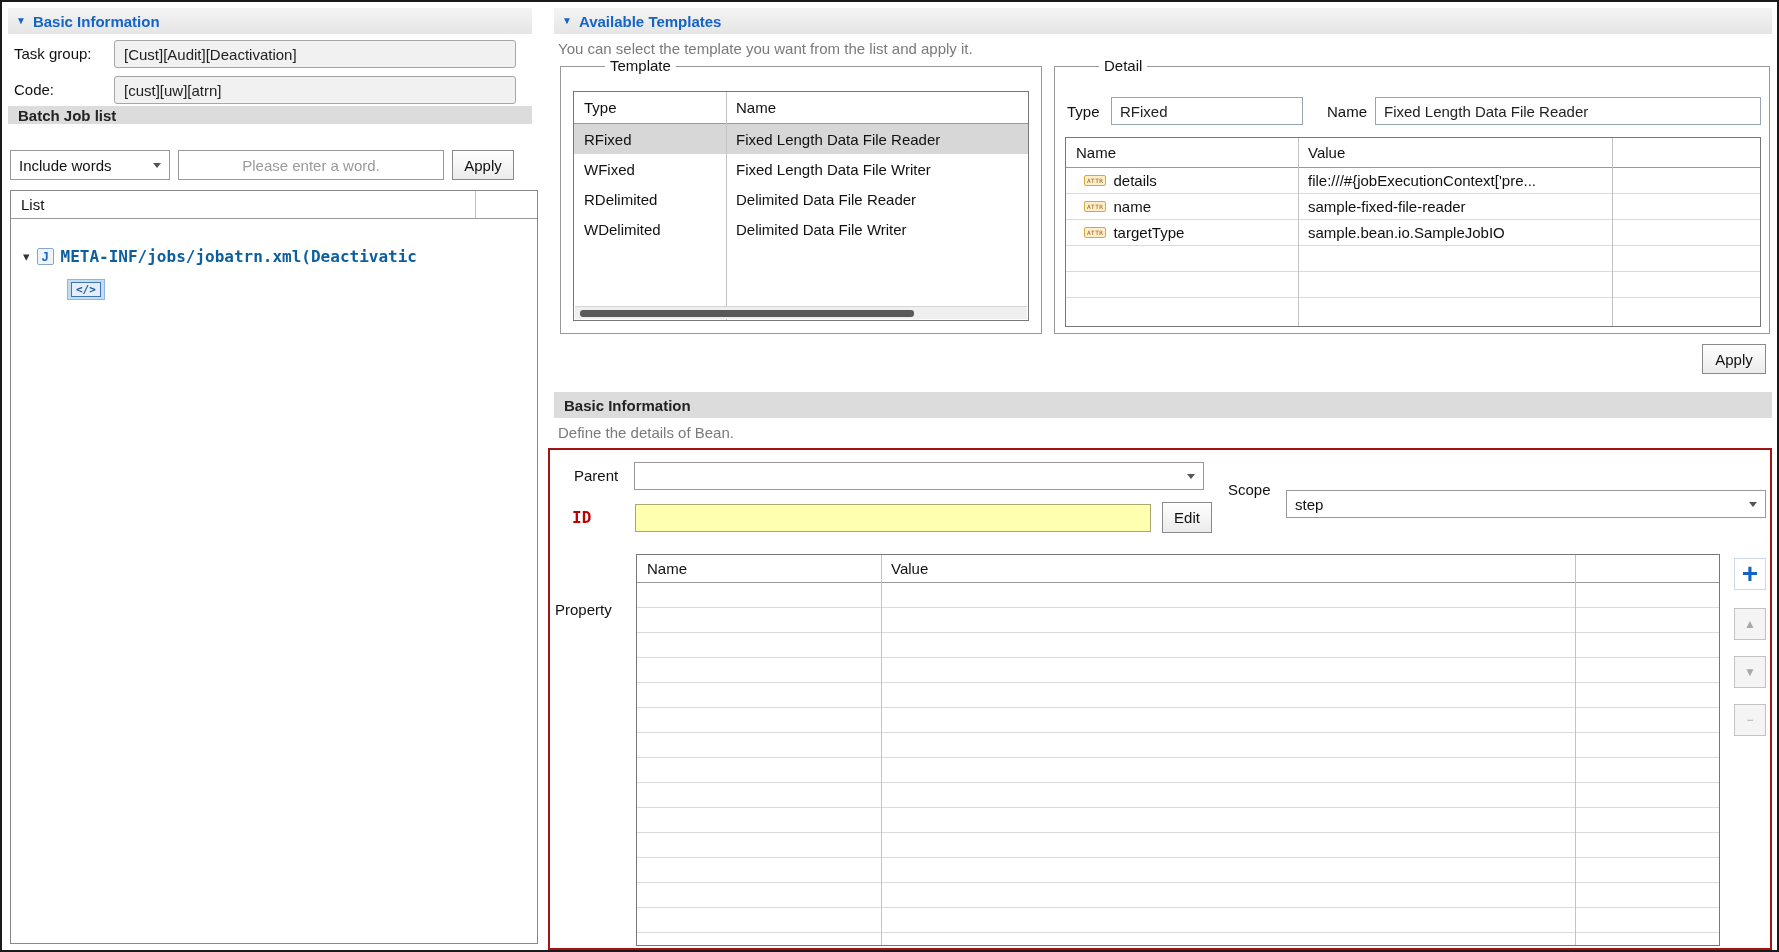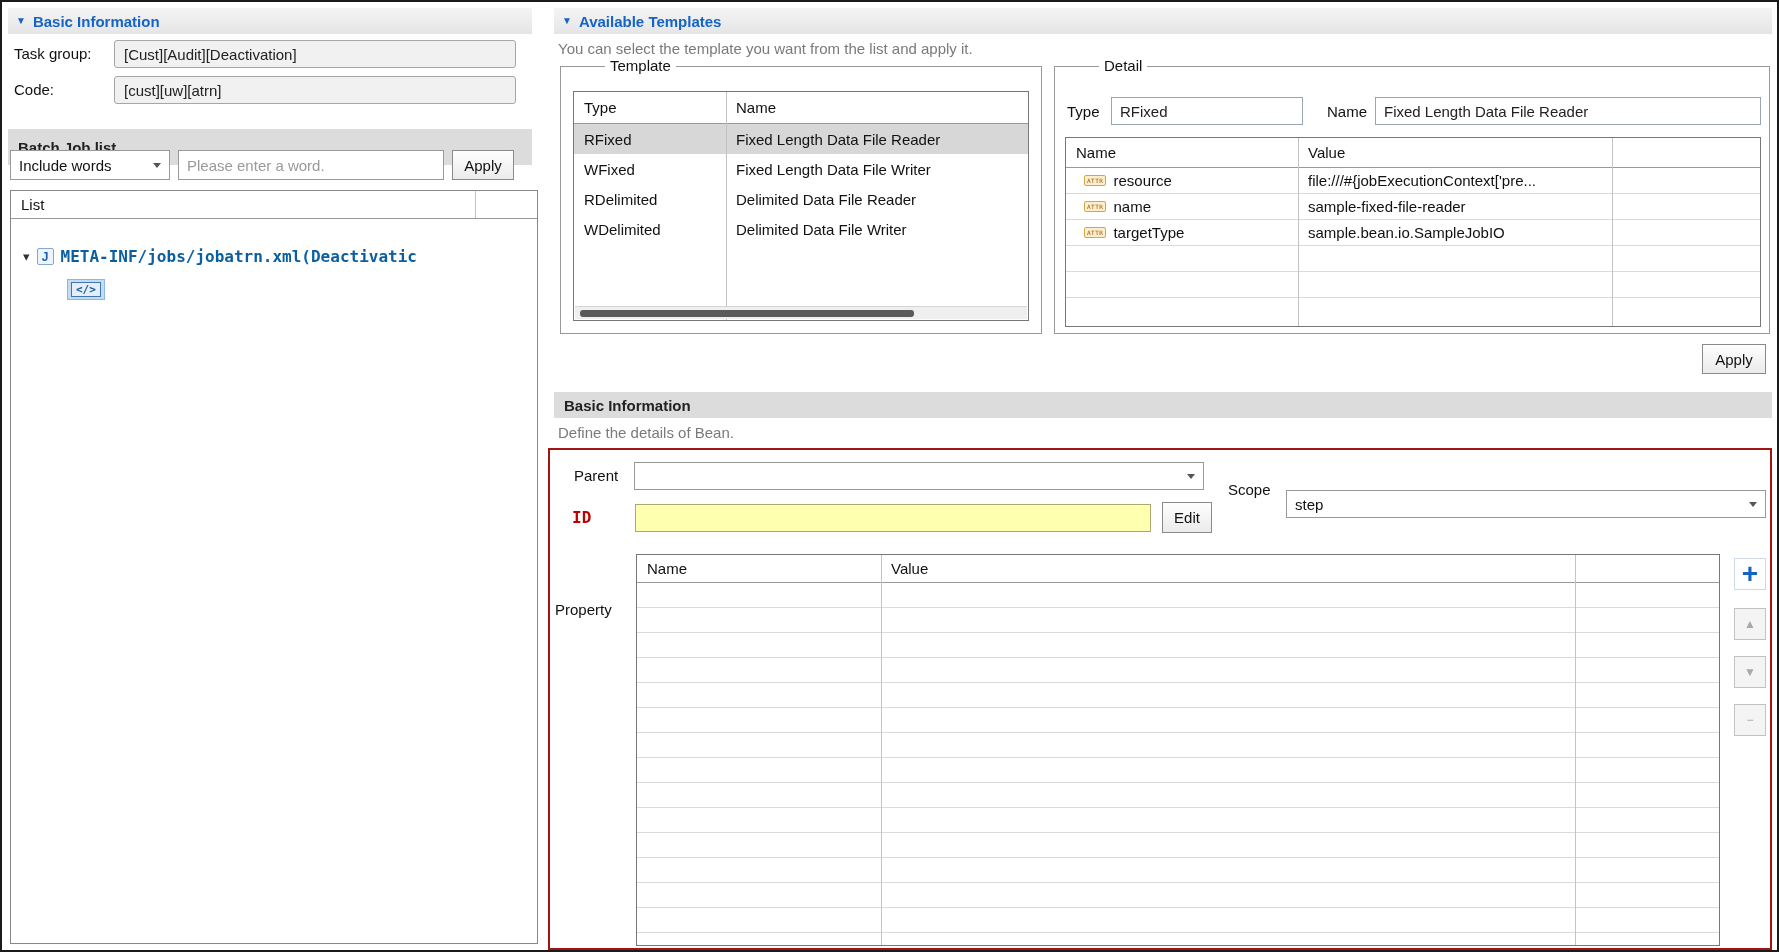--- a/index.html
+++ b/index.html
@@ -90,27 +90,27 @@
     <span class="tri">▼</span>
     <span class="bluetxt">Basic Information</span>
   </div>
 
   <div class="abs" style="left:12px; top:43px;">Task group:</div>
   <div class="abs field-ro" style="left:112px; top:38px; width:402px; height:28px;">[Cust][Audit][Deactivation]</div>
 
   <div class="abs" style="left:12px; top:79px;">Code:</div>
   <div class="abs field-ro" style="left:112px; top:74px; width:402px; height:28px;">[cust][uw][atrn]</div>
 
-  <div class="abs subhdr" style="left:6px; top:127px; width:524px; height:36px;text-align:center;">Batch Job list</div>
+  <div class="abs subhdr" style="left:6px; top:104px; width:524px; height:18px;text-align:center;">Batch Job list</div>
 
   <div class="abs combo" style="left:8px; top:148px; width:160px; height:30px;">
     <span>Include words</span>
     <span class="chev"></span>
   </div>
-  <input class="abs txtinput" style="left: 176px; top: 148px; width: 266px; height: 30px;" placeholder="Please enter a word.">
+  <input class="abs txtinput" style="left: 176px; top: 148px; width: 266px; height: 30px; text-align: center;" placeholder="Please enter a word.">
   <div class="abs btn" style="left:450px; top:148px; width:62px; height:30px;">Apply</div>
 
   <div class="abs listbox" style="left:8px; top:188px; width:528px; height:754px;">
     <div style="height:28px; border-bottom:1px solid #999; display:flex; align-items:center; padding:0 10px; position:relative;">
       <span>List</span>
       <span class="vline" style="left:464px; top:0; bottom:0;"></span>
     </div>
     <div style="position:relative; height:724px;">
       <div class="treerow" style="left:12px; top:28px;">
         <span class="expander">▾</span>
@@ -171,21 +171,21 @@
     <div class="tbl" style="left:10px; top:70px; width:696px; height:190px;">
       <span class="vline" style="left:232px;"></span>
       <span class="vline" style="left:546px;"></span>
       <div class="thead" style="height:30px;">
         <div class="cell" style="width:232px;">Name</div>
         <div class="cell" style="width:314px;">Value</div>
       </div>
       <div class="trow rowline" style="height:26px;">
         <div class="cell" style="width:232px; padding-left:18px;">
           <span class="attricon">ATTR</span>
-          <span>resource</span>
+          <span>details</span>
         </div>
         <div class="cell" style="width:314px;">file:///#{jobExecutionContext['pre...</div>
       </div>
       <div class="trow rowline" style="height:26px;">
         <div class="cell" style="width:232px; padding-left:18px;">
           <span class="attricon">ATTR</span>
           <span>name</span>
         </div>
         <div class="cell" style="width:314px;">sample-fixed-file-reader</div>
       </div>

